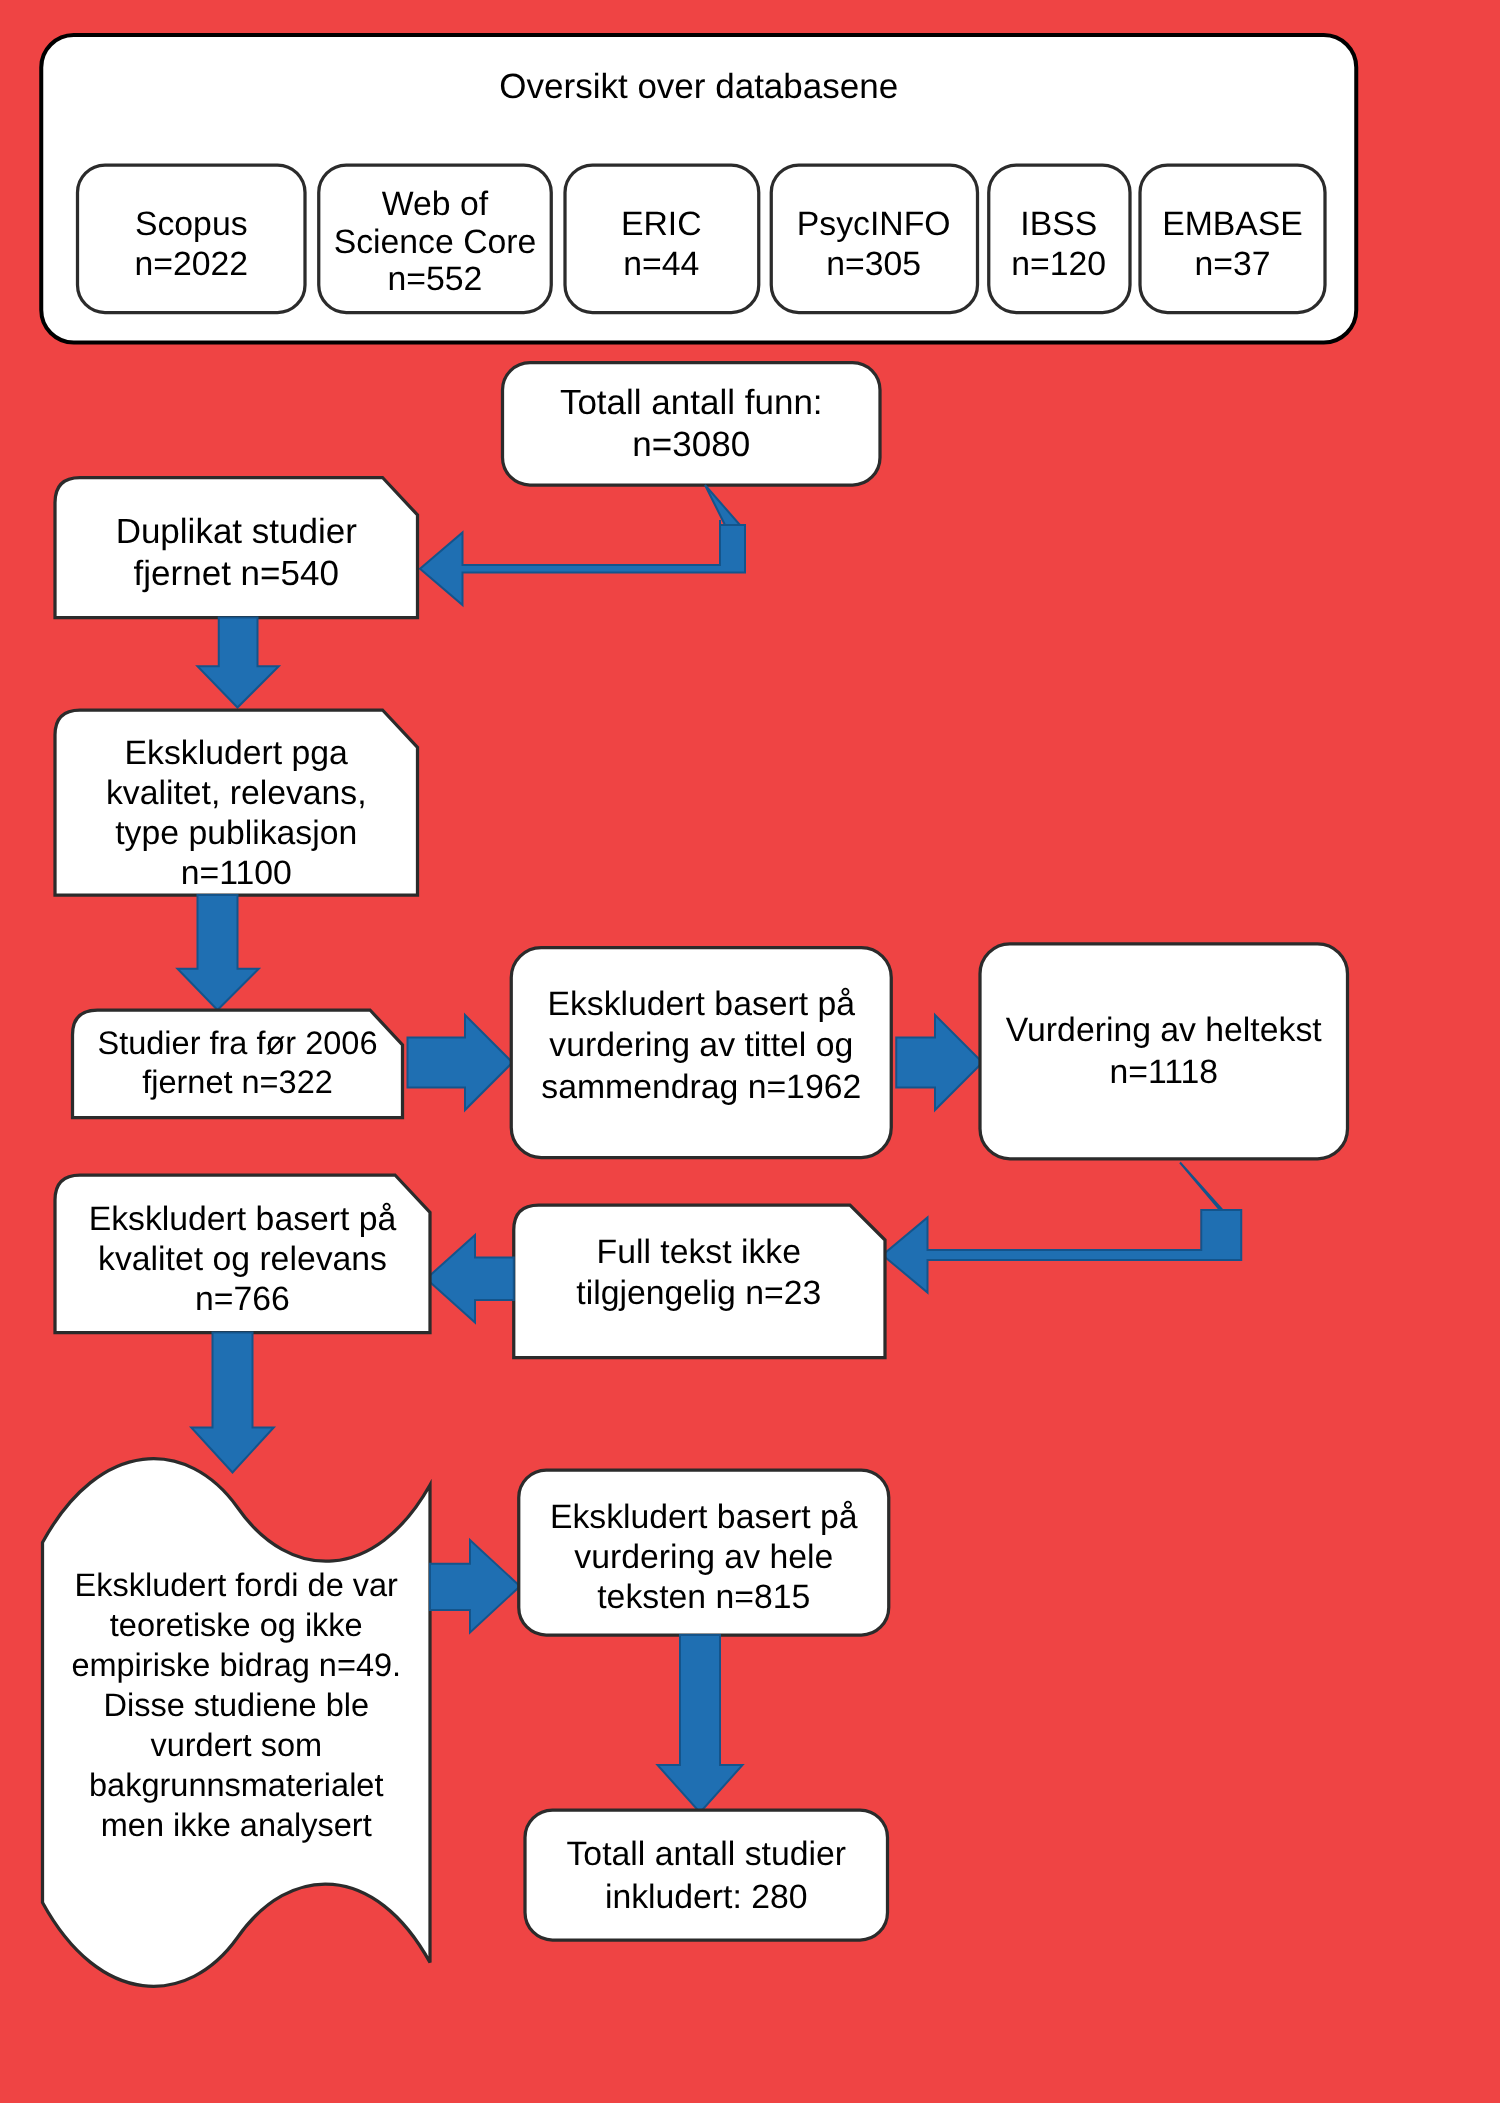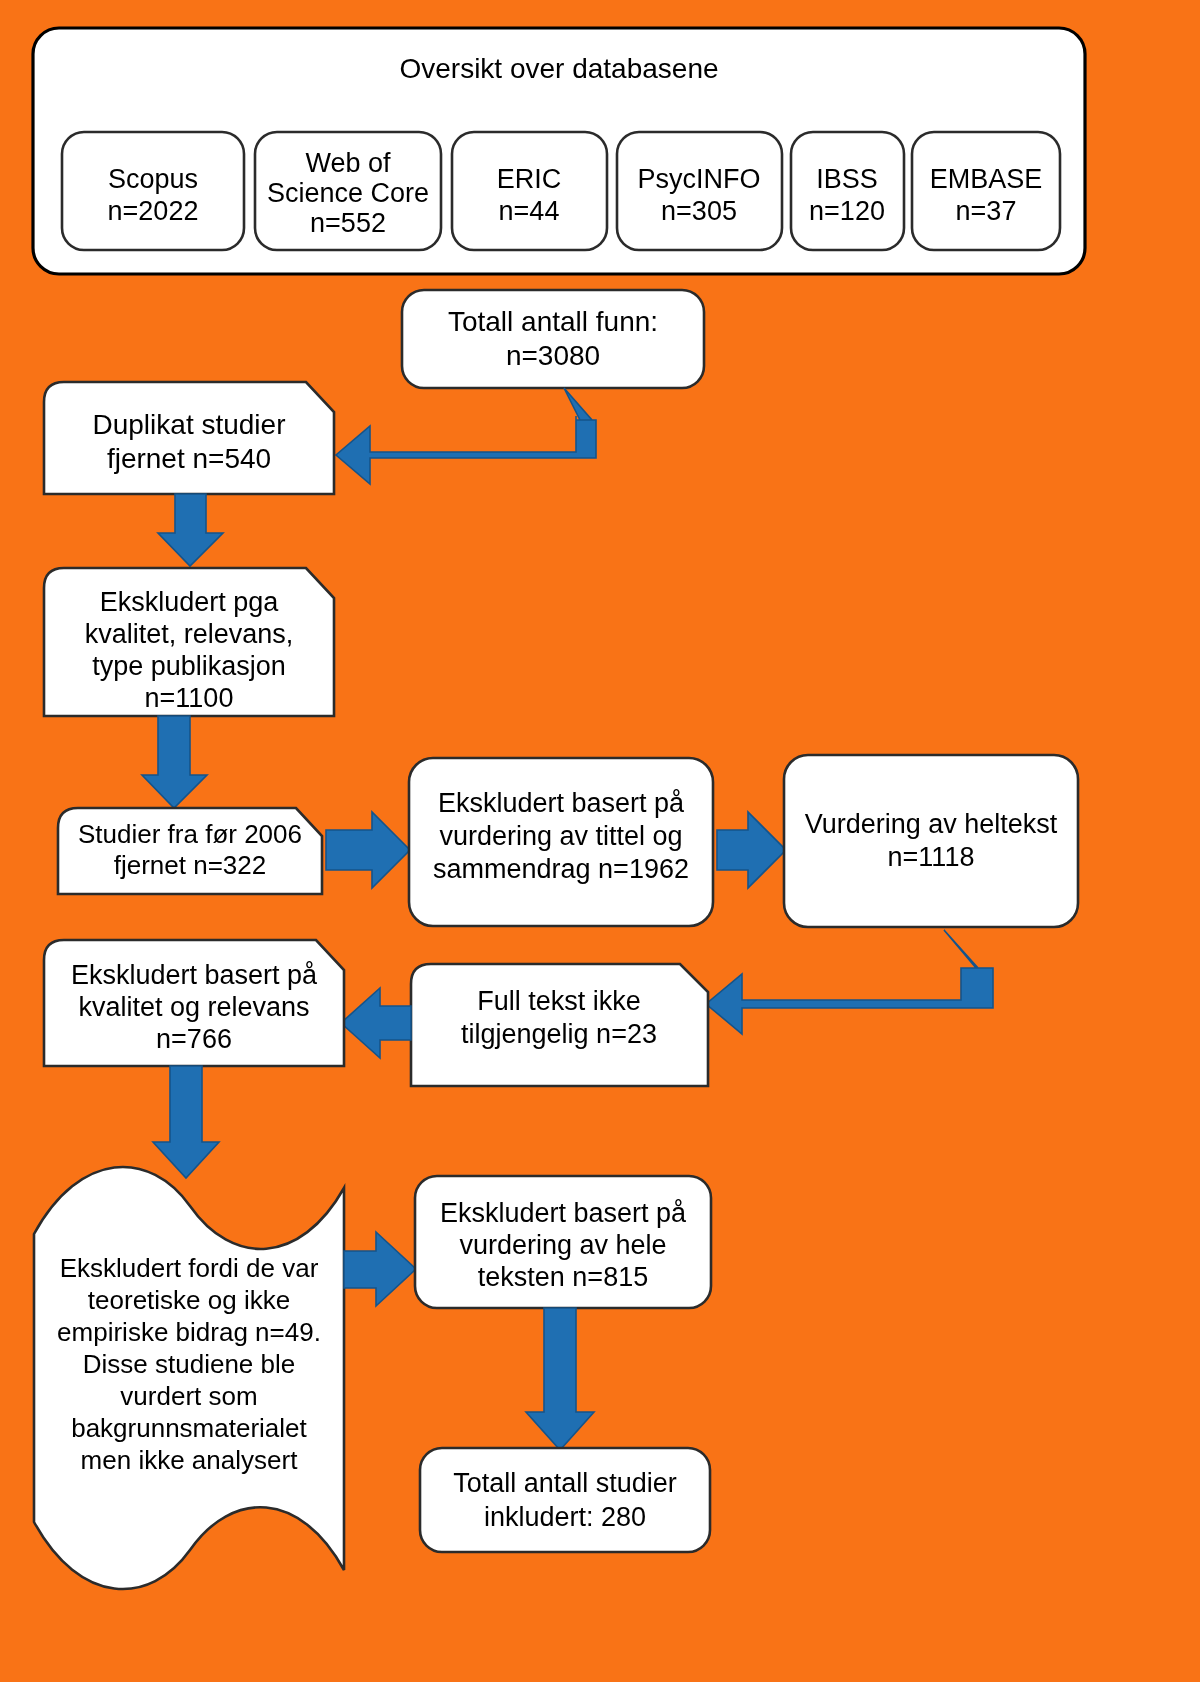--- a/index.html
+++ b/index.html
@@ -1,17 +1,17 @@
 <!DOCTYPE html>
 <html><head>
 <meta charset="utf-8">
 <style>
   html,body{margin:0;padding:0;background:#ffffff;}
   body{font-family:"Liberation Sans", sans-serif;}
-  #root{position:relative;width:1200px;height:1682px;background:#f97316;overflow:hidden;}
+  #root{position:relative;width:1200px;height:1682px;background:#ef4444;overflow:hidden;}
   svg{display:block;}
   .shape{fill:#ffffff;stroke:#2b2b2b;stroke-width:2.6;}
   .shape-outer{fill:#ffffff;stroke:#000000;stroke-width:3.2;}
   .arrow{fill:#1F6FB2;stroke:#14548B;stroke-width:1.6;stroke-linejoin:miter;}
   .lbl{font-family:"Liberation Sans", sans-serif;fill:#000000;text-anchor:middle;}
   .t28{font-size:28px;}
   .t27{font-size:27px;}
   .t26{font-size:26px;}
 </style>
 </head>

